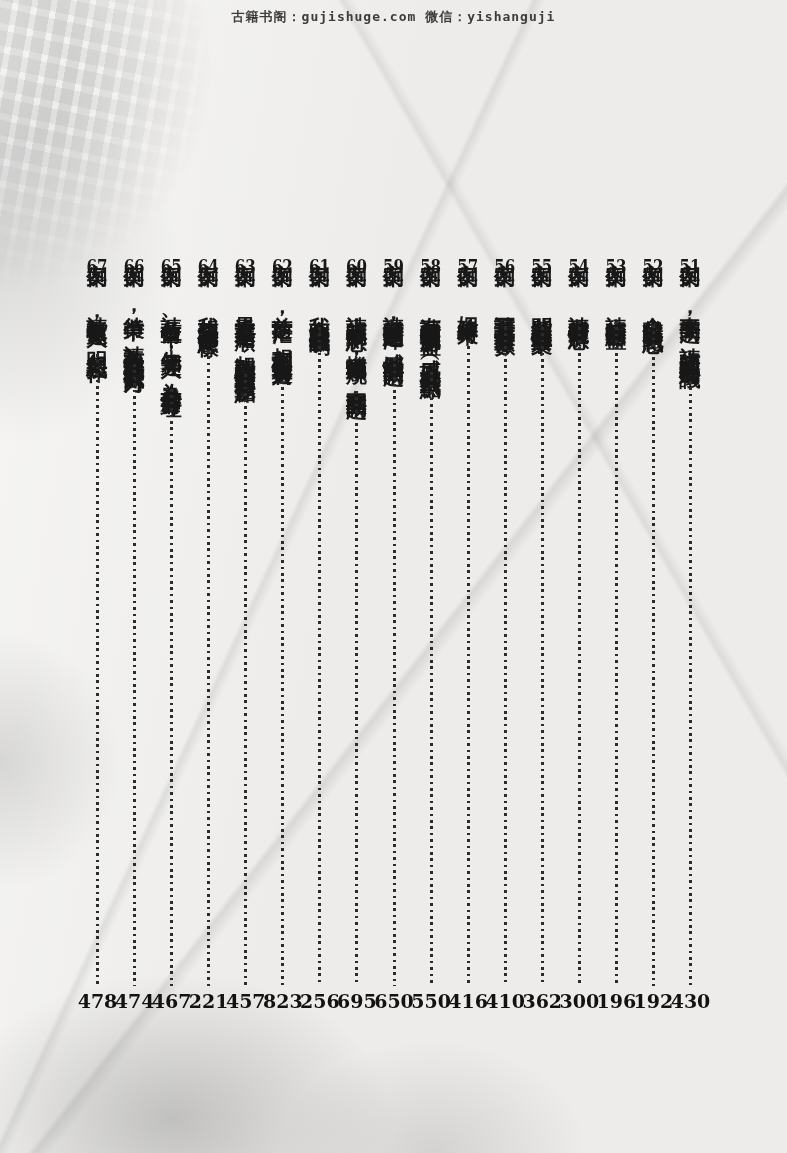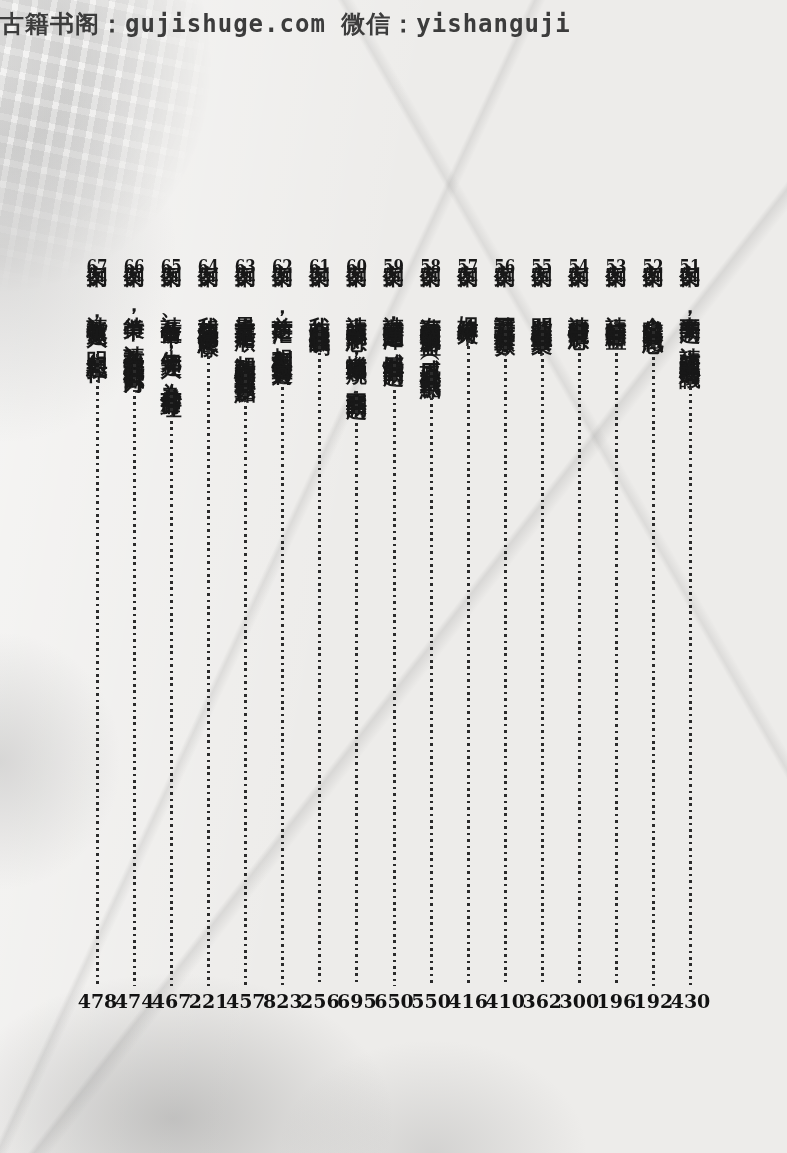--- a/index.html
+++ b/index.html
@@ -24,23 +24,23 @@
   .mosaic-texture{
     position:absolute;left:0;top:0;width:310px;height:360px;pointer-events:none;
     background:
       repeating-linear-gradient(100deg, rgba(90,90,90,.35) 0 13px, rgba(215,215,215,.12) 13px 19px),
       repeating-linear-gradient(12deg, rgba(115,115,115,.30) 0 15px, rgba(225,225,225,.10) 15px 22px);
     -webkit-mask-image:radial-gradient(ellipse 95% 88% at 0% 18%, #000 25%, transparent 72%);
             mask-image:radial-gradient(ellipse 95% 88% at 0% 18%, #000 25%, transparent 72%);
     opacity:.8;
   }
   .watermark{
-    position:absolute;top:8px;left:0;width:100%;text-align:left;
+    position:absolute;top:8px;left:0;width:100%;text-align:center;
     font-family:"DejaVu Sans Mono","Liberation Mono",monospace;
-    font-size:24px;letter-spacing:1px;color:#3c3c3c;font-weight:700;
+    font-size:13px;letter-spacing:1px;color:#3c3c3c;font-weight:700;
   }
   .toc{
     position:absolute;left:79px;top:247px;width:630px;height:766px;
     display:flex;flex-direction:row-reverse;justify-content:space-between;
   }
   .entry{
     width:37px;display:flex;flex-direction:column;align-items:center;
   }
   .vtitle{
     writing-mode:vertical-rl;text-orientation:mixed;

